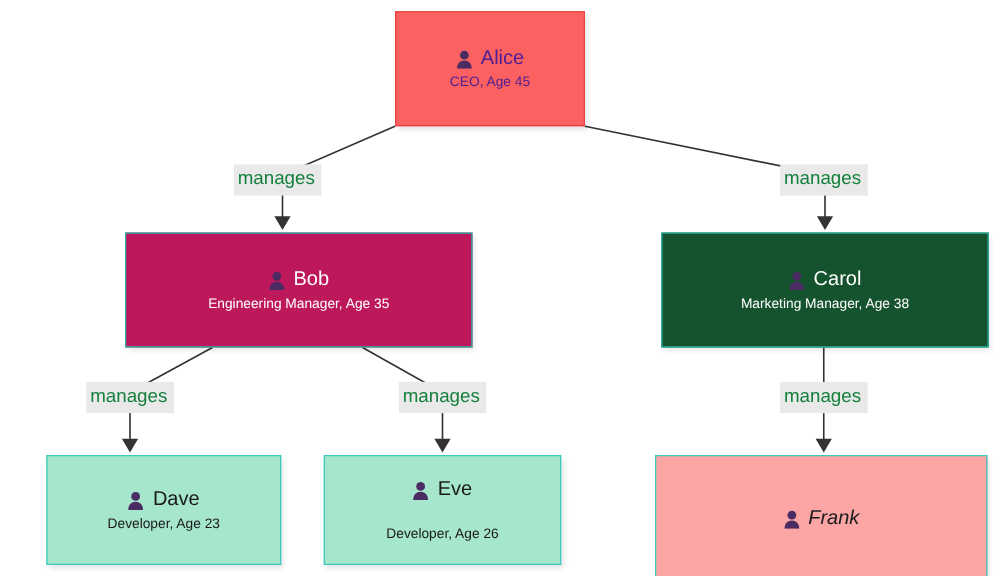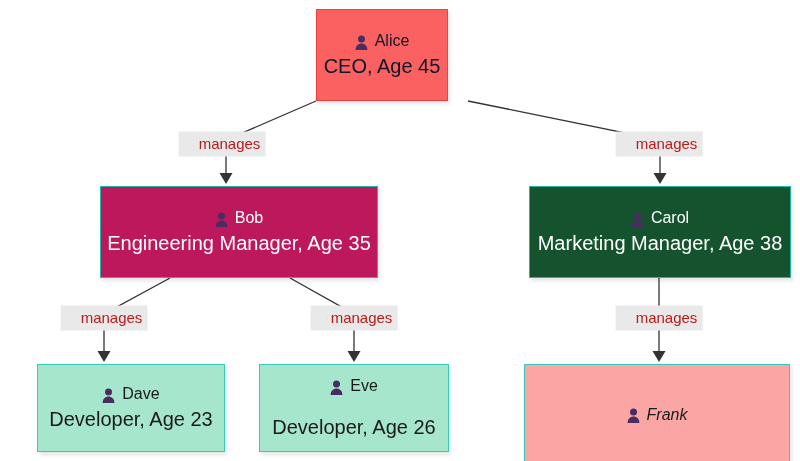--- a/index.html
+++ b/index.html
@@ -48,32 +48,32 @@
     height: 15px;
     flex: 0 0 auto;
     position: relative;
     top: 1px;
   }
   .node-name {
     font-size: 16px;
     white-space: nowrap;
   }
   .node-sub {
-    font-size: 20px;
+    font-size: 11px;
     white-space: nowrap;
     line-height: 1.25;
     margin-top: 3px;
   }
   .edge-label {
     position: absolute;
     background: #e9e9e9;
-    color: #b91c1c;
+    color: #15803d;
     font-size: 15px;
     line-height: 1.2;
-    padding: 3px 5px 4px 20px;
+    padding: 3px 5px 4px 3px;
     white-space: nowrap;
     transform: translate(-50%, -50%);
   }
 </style>
 </head>
 <body>
 
 <div id="canvas" style="background: rgb(255, 255, 255);">
 
   <svg id="edge-layer" viewBox="0 0 800 461" width="800" height="461" xmlns="http://www.w3.org/2000/svg">
@@ -91,21 +91,21 @@
 
   <div id="labels-layer">
       <div class="edge-label" style="left: 222px; top: 144px; background: rgb(233, 233, 233);">manages</div>
       <div class="edge-label" style="left: 659px; top: 144px; background: rgb(233, 233, 233);">manages</div>
       <div class="edge-label" style="left: 104px; top: 318px; background: rgb(233, 233, 233);">manages</div>
       <div class="edge-label" style="left: 354px; top: 318px; background: rgb(233, 233, 233);">manages</div>
       <div class="edge-label" style="left: 659px; top: 318px; background: rgb(233, 233, 233);">manages</div>
     </div>
 
   <div id="nodes-layer">
-      <div class="node" style="left: 316px; top: 9px; width: 132px; height: 92px; background: rgb(250, 97, 96); border-color: rgb(232, 65, 63); color: #0f172a;">
+      <div class="node" style="left: 316px; top: 9px; width: 152px; height: 92px; background: rgb(250, 97, 96); border-color: rgb(232, 65, 63); color: #4c1d95;">
         <div class="node-name-row">
           <span class="person-icon"><svg viewBox="0 0 13 15" width="13" height="15">
               <circle cx="6.5" cy="4.1" r="3.5" fill="#4a2c63"></circle>
               <path d="M 0.6 15 C 0.6 10.6 3.3 8.4 6.5 8.4 C 9.7 8.4 12.4 10.6 12.4 15 Z" fill="#4a2c63"></path>
             </svg></span>
           <span class="node-name">Alice</span>
         </div>
         <div class="node-sub">CEO, Age 45</div>
       </div>
       <div class="node" style="left: 89px; top: 186px; width: 278px; height: 92px; background: #be185d; border-color: rgb(35, 181, 168); color: rgb(255, 255, 255); margin-left: 11px;">

